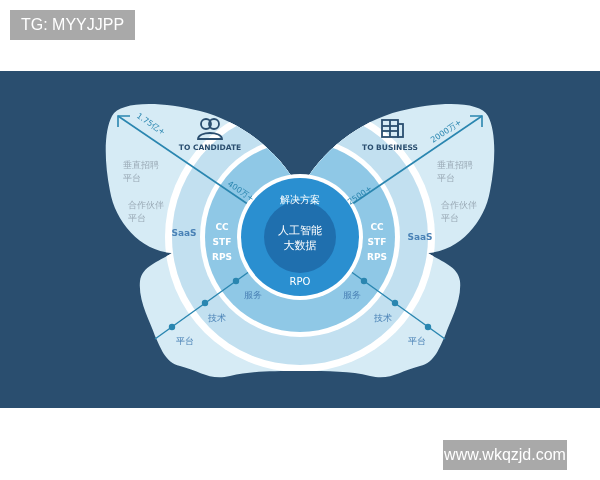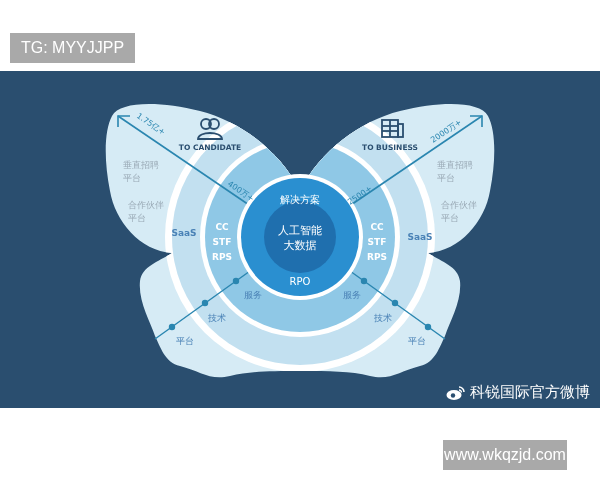--- a/index.html
+++ b/index.html
@@ -1,20 +1,20 @@
 <!DOCTYPE html>
 <html><head>
 <meta charset="utf-8">
 <style>
   html, body { margin:0; padding:0; }
   body { width:600px; height:480px; background:#ffffff; position:relative; overflow:hidden;
          font-family:"DejaVu Sans", sans-serif; }
   .tg-badge { position:absolute; left:10px; top:10px; width:125px; height:30px; background:#a9a9a9;
               color:#ffffff; font-family:"Liberation Sans", sans-serif; font-size:16px; line-height:30px;
-              text-align:center;margin-top:23px; }
+              text-align:center; }
   .panel { position:absolute; left:0; top:71px; width:600px; height:337px; background:#2a4e6f; }
   .diagram { position:absolute; left:0; top:0; width:600px; height:337px; }
   .weibo { position:absolute; right:10px; bottom:6px; color:#ffffff; font-size:15px;
            display:flex; align-items:center; gap:4px; }
   .weibo-icon { width:20px; height:16px; }
   .url-badge { position:absolute; left:443px; top:440px; width:124px; height:30px; background:#a9a9a9;
                color:#ffffff; font-family:"Liberation Sans", sans-serif; font-size:16px; line-height:30px;
                text-align:center; }
   svg text { font-family:"DejaVu Sans", sans-serif; }
 </style>
@@ -121,24 +121,15 @@
     <text x="377" y="189" text-anchor="middle" font-size="9" font-weight="bold" fill="#ffffff">RPS</text>
 
     <text x="253" y="227" text-anchor="middle" font-size="9" fill="#4a82b6">服务</text>
     <text x="217" y="250" text-anchor="middle" font-size="9" fill="#4a82b6">技术</text>
     <text x="185" y="273" text-anchor="middle" font-size="9" fill="#4a82b6">平台</text>
     <text x="352" y="227" text-anchor="middle" font-size="9" fill="#4a82b6">服务</text>
     <text x="383" y="250" text-anchor="middle" font-size="9" fill="#4a82b6">技术</text>
     <text x="417" y="273" text-anchor="middle" font-size="9" fill="#4a82b6">平台</text>
   </svg>
 
-  <div class="weibo">
-    <svg class="weibo-icon" viewBox="0 0 20 16">
-      <ellipse cx="8" cy="10" rx="7.5" ry="5" fill="#ffffff"></ellipse>
-      <circle cx="7" cy="10.5" r="2.2" fill="#2a4e6f"></circle>
-      <path d="M13,2 A5,5 0 0,1 18,7" stroke="#ffffff" stroke-width="1.5" fill="none"></path>
-      <path d="M13,5 A2.5,2.5 0 0,1 15.5,7.5" stroke="#ffffff" stroke-width="1.3" fill="none"></path>
-    </svg>
-    <span>科锐国际官方微博</span>
-  </div>
 </div>
 
 <div class="url-badge">www.wkqzjd.com</div>
 
 </body></html>

